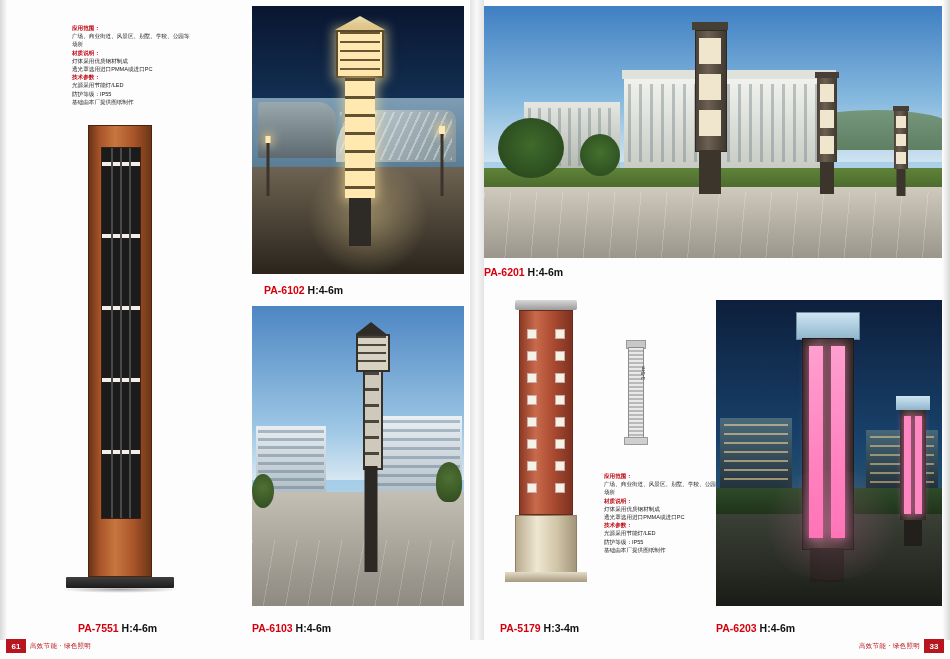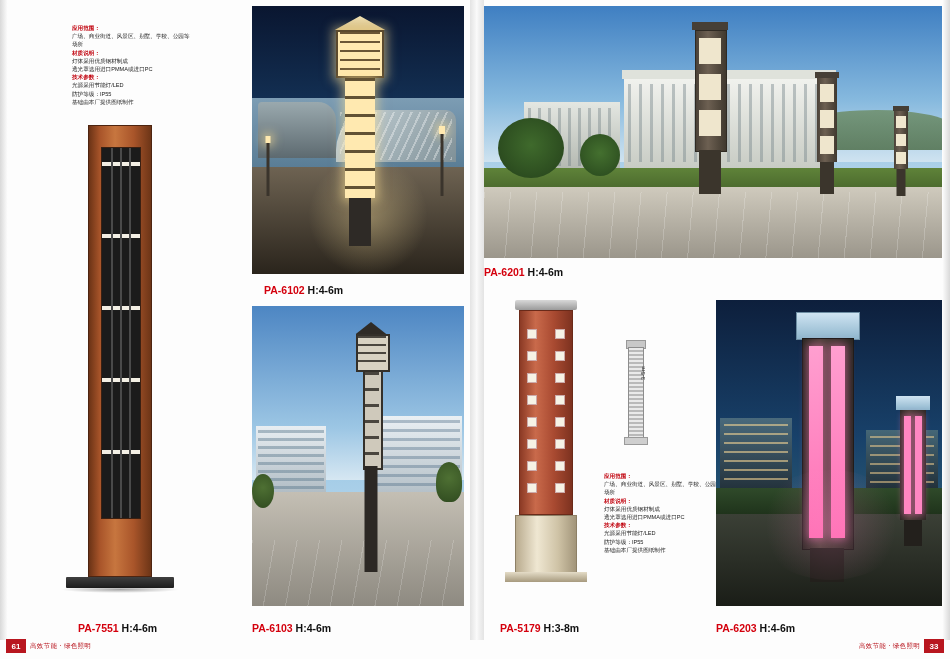--- a/index.html
+++ b/index.html
@@ -321,21 +321,21 @@
 
   <div class="small-pole">
     <div class="sp-head"></div>
     <div class="sp-body"></div>
     <div class="sp-base"></div>
   </div>
   <div class="dimtxt">3-5m</div>
 
   <div class="cap" style="left:500px;top:622px;">
     <span>PA-5179</span>
-    <span class="h">H:3-8m</span>
+    <span class="h">H:3-4m</span>
   </div>
 
   <div class="spec" style="left:604px;top:472px;">
     <p class="hd">应用范围：</p>
     <p>广场、商业街道、风景区、别墅、学校、公园等场所</p>
     <p class="hd">材质说明：</p>
     <p>灯体采用优质钢材制成</p>
     <p>透光罩选用进口PMMA或进口PC</p>
     <p class="hd">技术参数：</p>
     <p>光源采用节能灯/LED</p>

